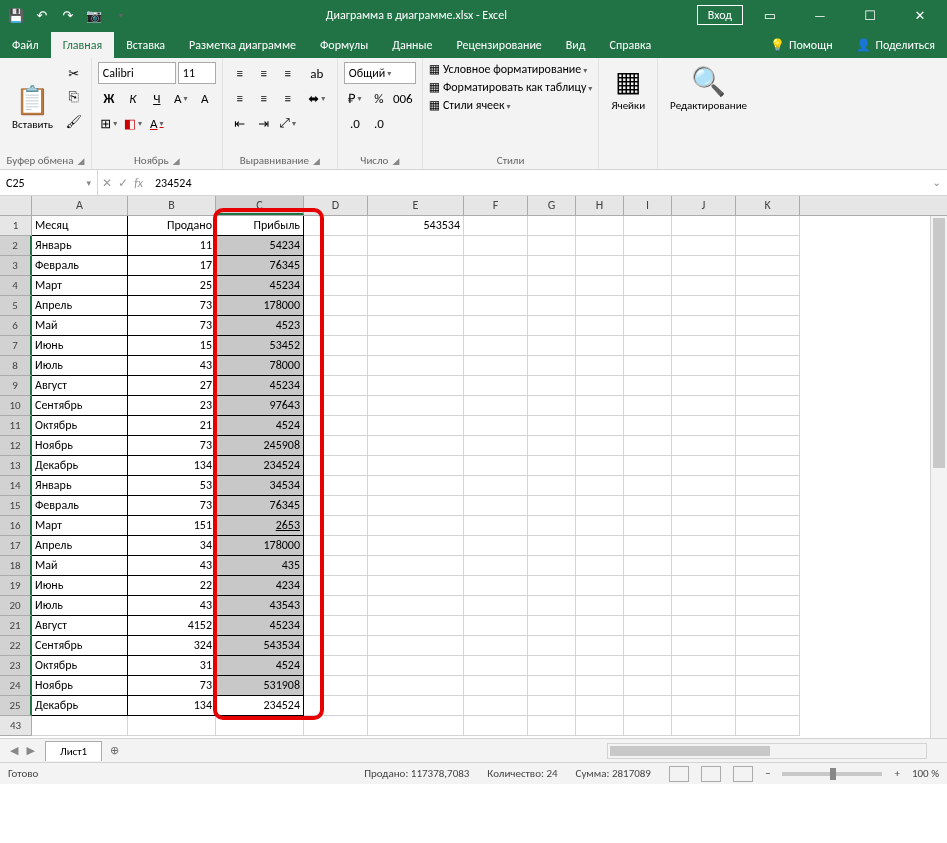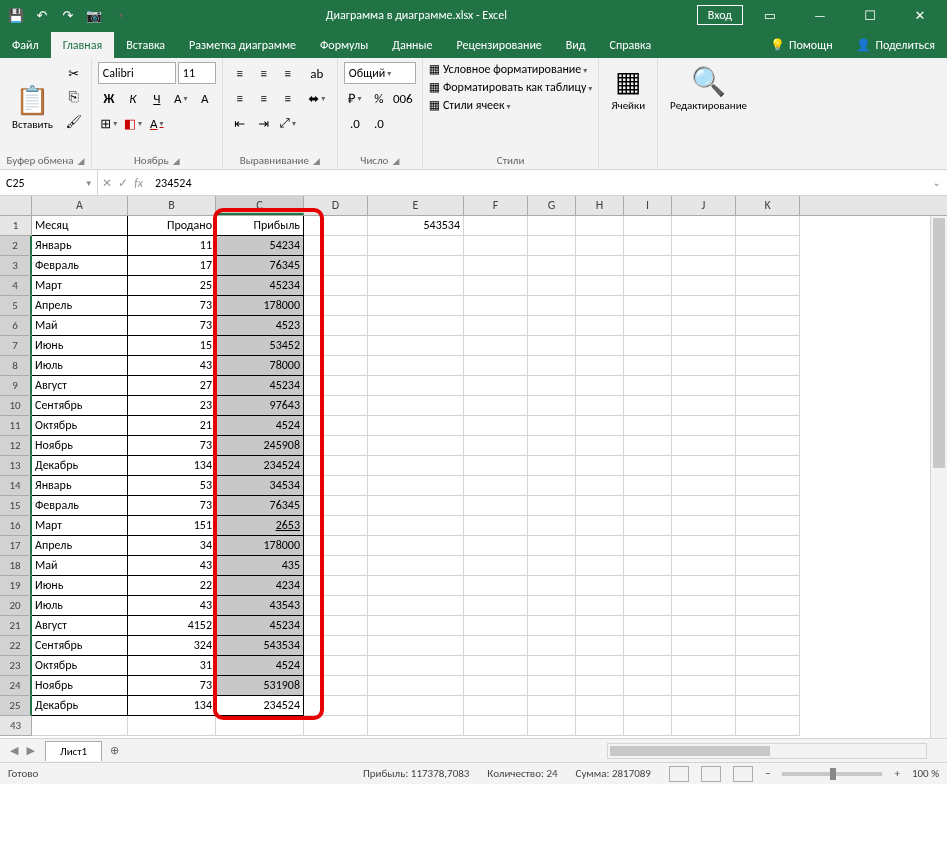--- a/index.html
+++ b/index.html
@@ -656,21 +656,21 @@
   <div class="sheet-tab">Лист1</div>
   <div class="sheet-add">⊕</div>
   <div class="hscroll">
       <div class="scrollbar-h"></div>
     </div>
 </div>
 
 <div class="statusbar">
   <span>Готово</span>
   <span style="flex:1"></span>
-  <span><span>Прибыль:</span> <span>117378,7083</span></span>
+  <span><span>Продано:</span> <span>117378,7083</span></span>
   <span><span>Количество:</span> <span>24</span></span>
   <span><span>Сумма:</span> <span>2817089</span></span>
   <div class="status-right">
     <span class="view-btn"></span>
     <span class="view-btn"></span>
     <span class="view-btn"></span>
     <span>−</span>
     <div class="zoom-slider"></div>
     <span>+</span>
     <span>100 %</span>

